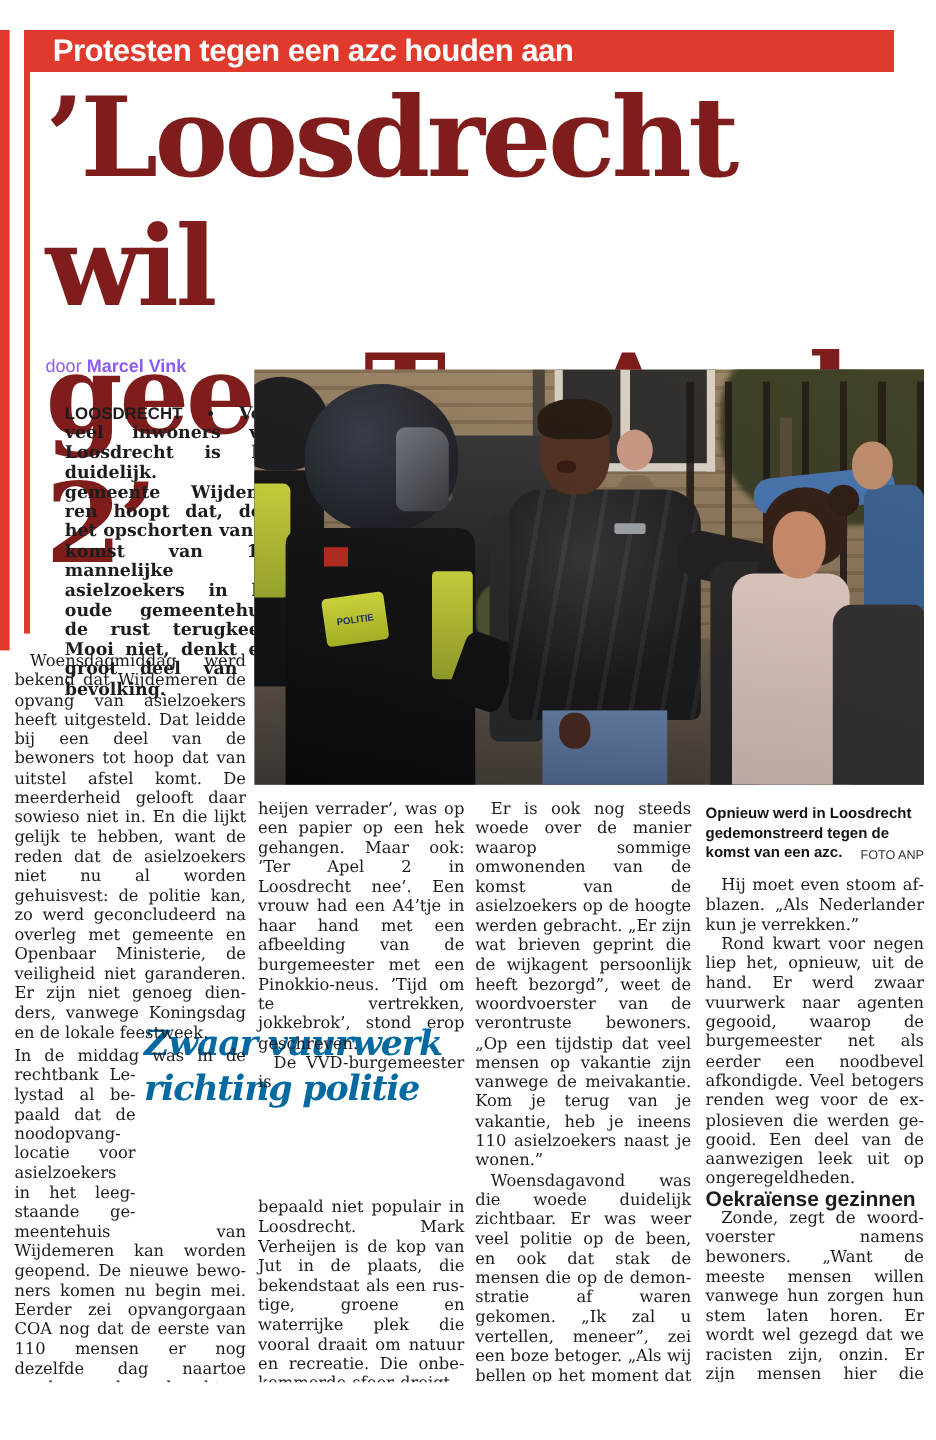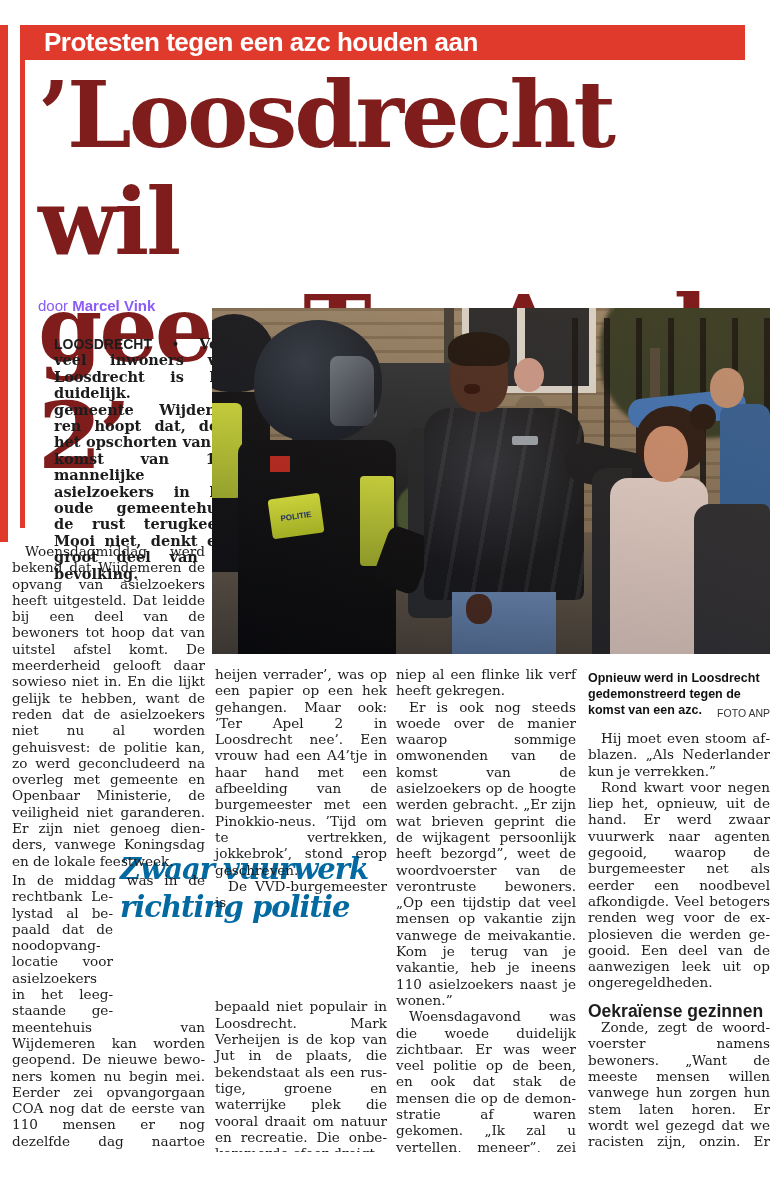--- a/index.html
+++ b/index.html
@@ -21,21 +21,21 @@
   .intro{position:absolute;left:26px;top:336px;width:182px;font-weight:bold;
          font-size:14.5px;line-height:16.4px;text-align:justify;padding-left:28px;}
   .intro .loc{font-family:"Liberation Sans",sans-serif;font-size:14px;}
   
   .col{position:absolute;font-size:13.6px;line-height:16.3px;text-align:justify;}
   .col p{margin:0;}
   .col p.sp{margin-top:3px;}
   .ind{text-indent:13px;display:block;}
   .subhead{font-family:"Liberation Sans",sans-serif;font-weight:bold;font-size:15.5px;
            margin:10px 0 2px 0;text-align:left;text-indent:0;}
-  .subhead.big{font-size:17.5px;margin-top:12px;}
+  .subhead.big{font-size:17.5px;}
   #col1{left:12px;top:543px;width:193px;}
   #col2{left:215px;top:666px;width:172px;}
   #col3{left:396px;top:666px;width:180px;}
   #col4{left:588px;top:666px;width:182px;}
   .qspacer{float:right;width:92px;height:118px;}
   .quote-gap{height:88px;}
   
   .pull-quote{position:absolute;left:120px;top:850px;width:268px;color:#0369a1;
               font-style:italic;font-weight:bold;font-size:29px;line-height:38px;
               letter-spacing:-1px;text-align:left;}
@@ -201,21 +201,20 @@
   <div id="col2" class="col">
     <p>heijen verrader’, was op een papier op een hek gehan­gen. Maar ook: ’Ter Apel 2 in Loosdrecht nee’. Een vrouw had een A4’tje in haar hand met een afbeelding van de burgemeester met een Pi­nokkio-neus. ’Tijd om te vertrekken, jokkebrok’, stond erop geschreven.</p>
     <p>
         <span class="ind">De VVD-burgemeester is</span>
       </p>
     <div class="quote-gap"></div>
     <p>bepaald niet populair in Loosdrecht. Mark Verheijen is de kop van Jut in de plaats, die bekendstaat als een rus­tige, groene en waterrijke plek die vooral draait om na­tuur en recreatie. Die onbe­kommerde sfeer dreigt – zo vrezen bewoners – te ver­dwijnen als er inderdaad een grote groep jonge man­nelijke asielzoekers wordt gehuisvest in het voormali­ge stadhuis, dat volgens meerdere bewoners in de voorbije periode in het ge-</p>
   </div>
 
   <div id="col3" class="col">
-    <p>niep al een flinke lik verf heeft gekregen.</p>
     <p>
         <span class="ind">Er is ook nog steeds woede over de manier waarop som­mige omwonenden van de komst van de asielzoekers op de hoogte werden ge­bracht. „Er zijn wat brieven geprint die de wijkagent persoonlijk heeft bezorgd”, weet de woordvoerster van de verontruste bewoners. „Op een tijdstip dat veel mensen op vakantie zijn vanwege de meivakantie. Kom je terug van je vakantie, heb je ineens 110 asielzoe­kers naast je wonen.”</span>
       </p>
     <p>
         <span class="ind">Woensdagavond was die woede duidelijk zichtbaar. Er was weer veel politie op de been, en ook dat stak de mensen die op de demon­stratie af waren gekomen. „Ik zal u vertellen, meneer”, zei een boze betoger. „Als wij bellen op het moment dat er iets gebeurt hier, komt er geen agent hier­naartoe. Dan zijn ze altijd druk. Zodra er iets rond asielzoekers speelt, is er in­eens een heel peloton be­schikbaar.”</span>
       </p>
   </div>
 
   <div id="col4" class="col">
     <div class="caption">

